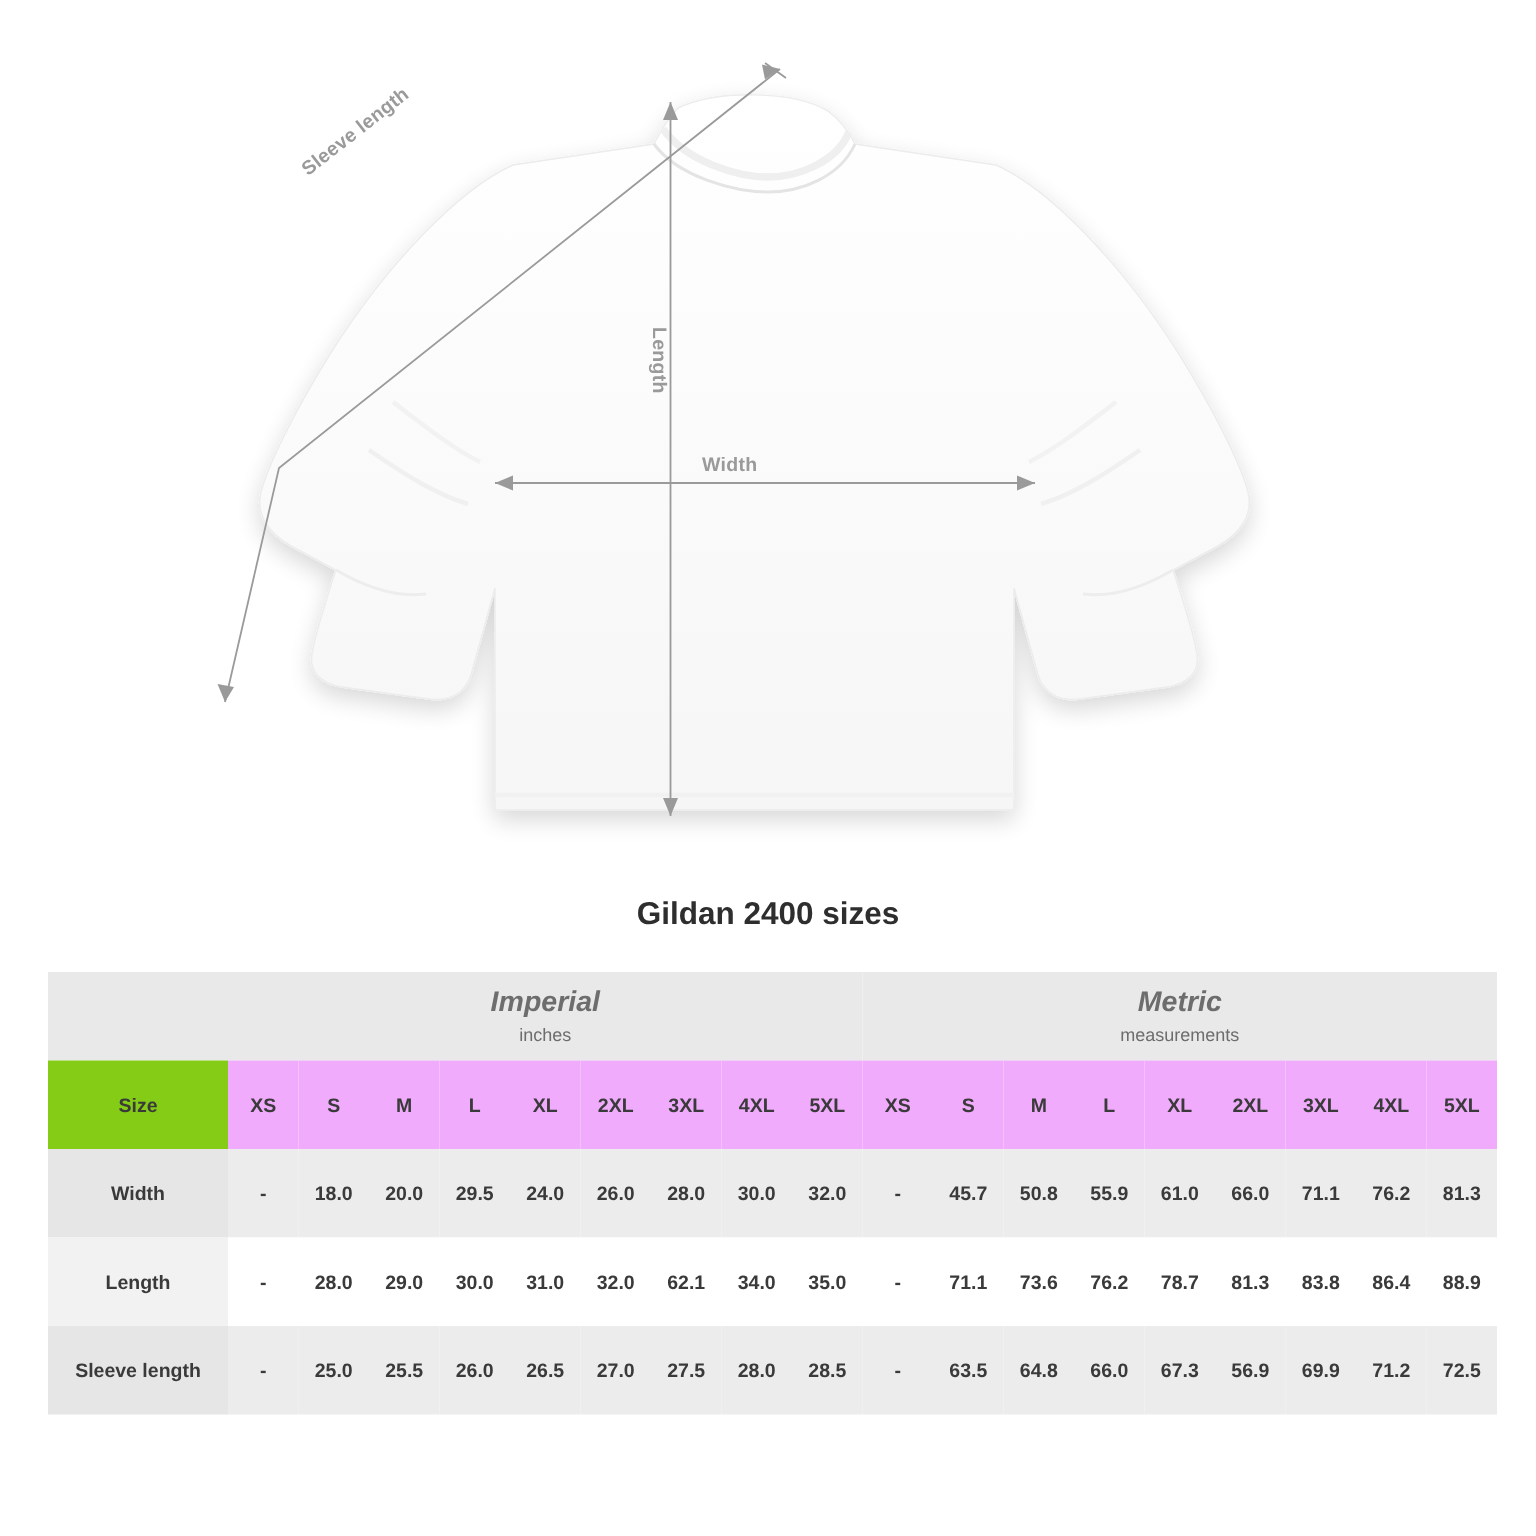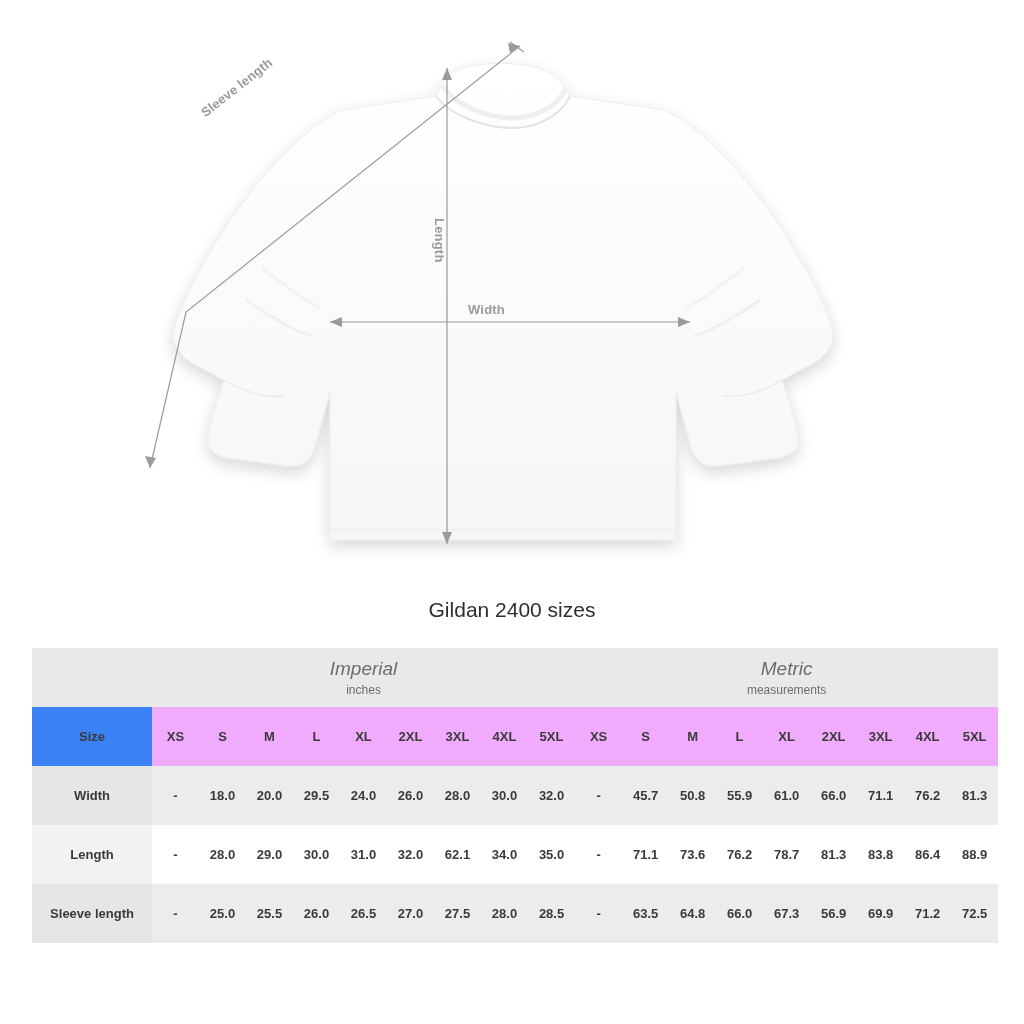--- a/index.html
+++ b/index.html
@@ -56,21 +56,21 @@
     top: 302px;
   }
 
   
   .title-block {
     text-align: center;
     margin-top: 18px;
   }
   .chart-title {
     font-size: 21px;
-    font-weight: normal;
+    font-weight: bold;
     color: #2e2e2e;
     margin: 0;
   }
   .chart-note {
     font-size: 12.5px;
     font-style: italic;
     color: #4a4a4a;
     margin: 10px 0 0 0;
   }
 
@@ -93,41 +93,41 @@
     border: none;
   }
   .sys-header td {
     background: #e9e9e9;
     height: 80px;
     vertical-align: middle;
   }
   .sys-name {
     font-size: 19px;
     font-style: italic;
-    font-weight: normal;
+    font-weight: bold;
     color: #6d6d6d;
     line-height: 1.15;
   }
   .sys-unit {
     font-size: 12px;
     font-weight: normal;
     color: #6d6d6d;
     margin-top: 3px;
   }
   .row-head {
     width: 120px;
     background: #f2f2f2;
   }
   .hdr-row td {
     background: #f0abfc;
     color: #303030;
     height: 56px;
   }
   .hdr-row td.row-head {
-    background: #3b82f6;
+    background: #84cc16;
   }
   .r-odd td { background: #ececec; }
   .r-even td { background: #ffffff; }
   .r-odd td.row-head { background: #e6e6e6; }
   .r-even td.row-head { background: #f2f2f2; }
   .dash { color: #4a4a4a; }
 </style>
 </head>
 <body>
 

